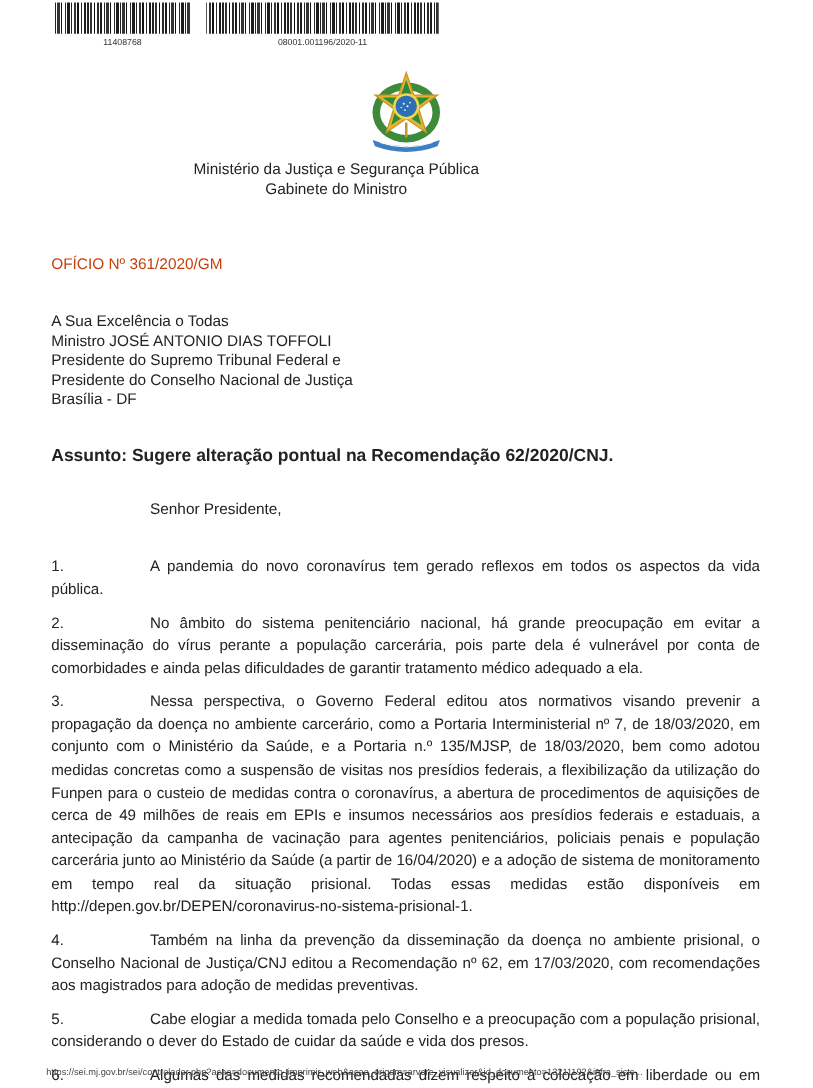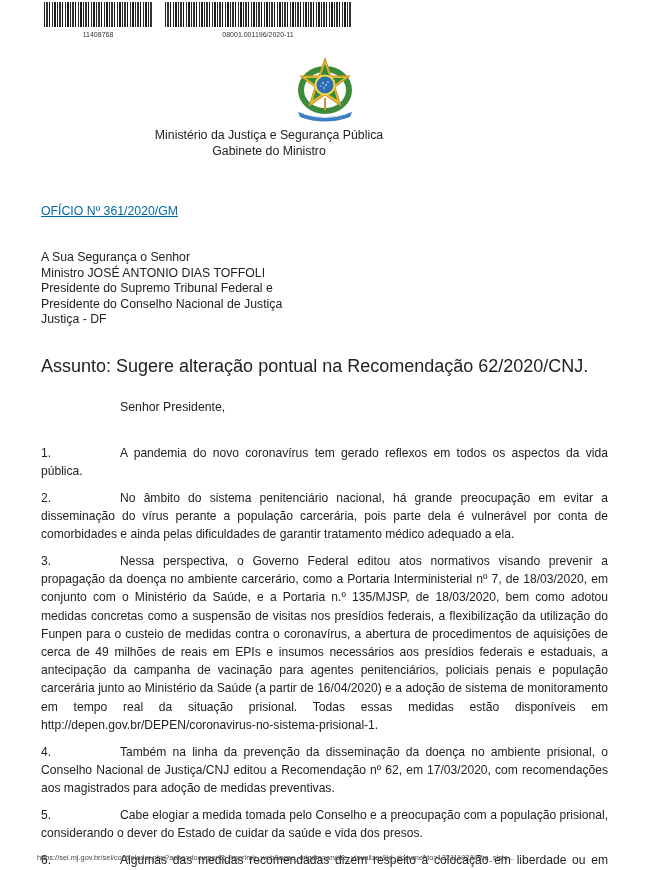--- a/index.html
+++ b/index.html
@@ -29,27 +29,27 @@
   .coat {
     position: absolute; left: 290px; top: 54px; width: 70px; height: 68px;
   }
   .header {
     position: absolute; top: 127px; left: 0; width: 530px;
     text-align: center; font-size: 12.3px; line-height: 16px; color: #222;
   }
   .header div { padding-left: 8px; }
 
   .oficio {
-    position: absolute; left: 41px; top: 204px; font-size: 12.3px; color: #0369a1; text-decoration: underline;
+    position: absolute; left: 41px; top: 204px; font-size: 12.3px; color: #c2410c;
   }
   .addressee {
     position: absolute; left: 41px; top: 250px; font-size: 12.3px; line-height: 15.6px; color: #222;
   }
   .subject {
-    position: absolute; left: 41px; top: 356px; font-size: 18px; font-weight: normal; color: #222;
+    position: absolute; left: 41px; top: 356px; font-size: 14px; font-weight: bold; color: #222;
   }
   .salutation {
     position: absolute; left: 120px; top: 400px; font-size: 12.3px; color: #222; text-align: right;
   }
   .body {
     position: absolute; left: 41px; top: 444px; width: 567px;
     font-size: 12.1px; line-height: 18.2px; color: #222;
   }
   .para {
     text-align: justify; margin: 0 0 8.5px 0;
@@ -98,25 +98,25 @@
 </div>
 
 <div class="header">
   <div>Ministério da Justiça e Segurança Pública</div>
   <div>Gabinete do Ministro</div>
 </div>
 
 <div class="oficio">OFÍCIO Nº 361/2020/GM</div>
 
 <div class="addressee">
-  <div>A Sua Segurança o Senhor</div>
+  <div>A Sua Excelência o Todas</div>
   <div>Ministro JOSÉ ANTONIO DIAS TOFFOLI</div>
   <div>Presidente do Supremo Tribunal Federal e</div>
   <div>Presidente do Conselho Nacional de Justiça</div>
-  <div>Justiça - DF</div>
+  <div>Brasília - DF</div>
 </div>
 
 <div class="subject">Assunto: Sugere alteração pontual na Recomendação 62/2020/CNJ.</div>
 
 <div class="salutation">Senhor Presidente,</div>
 
 <div class="body">
   <p class="para"><span class="num">1.</span><span>A pandemia do novo coronavírus tem gerado reflexos em todos os aspectos da vida pública.</span></p>
   <p class="para"><span class="num">2.</span><span>No âmbito do sistema penitenciário nacional, há grande preocupação em evitar a disseminação do vírus perante a população carcerária, pois parte dela é vulnerável por conta de comorbidades e ainda pelas dificuldades de garantir tratamento médico adequado a ela.</span></p>
   <p class="para"><span class="num">3.</span><span>Nessa perspectiva, o Governo Federal editou atos normativos visando prevenir a propagação da doença no ambiente carcerário, como a Portaria Interministerial nº 7, de 18/03/2020, em conjunto com o Ministério da Saúde, e a Portaria n.º 135/MJSP, de 18/03/2020, bem como adotou medidas concretas como a suspensão de visitas nos presídios federais, a flexibilização da utilização do Funpen para o custeio de medidas contra o coronavírus, a abertura de procedimentos de aquisições de cerca de 49 milhões de reais em EPIs e insumos necessários aos presídios federais e estaduais, a antecipação da campanha de vacinação para agentes penitenciários, policiais penais e população carcerária junto ao Ministério da Saúde (a partir de 16/04/2020) e a adoção de sistema de monitoramento em tempo real da situação prisional. Todas essas medidas estão disponíveis em http://depen.gov.br/DEPEN/coronavirus-no-sistema-prisional-1.</span></p>

